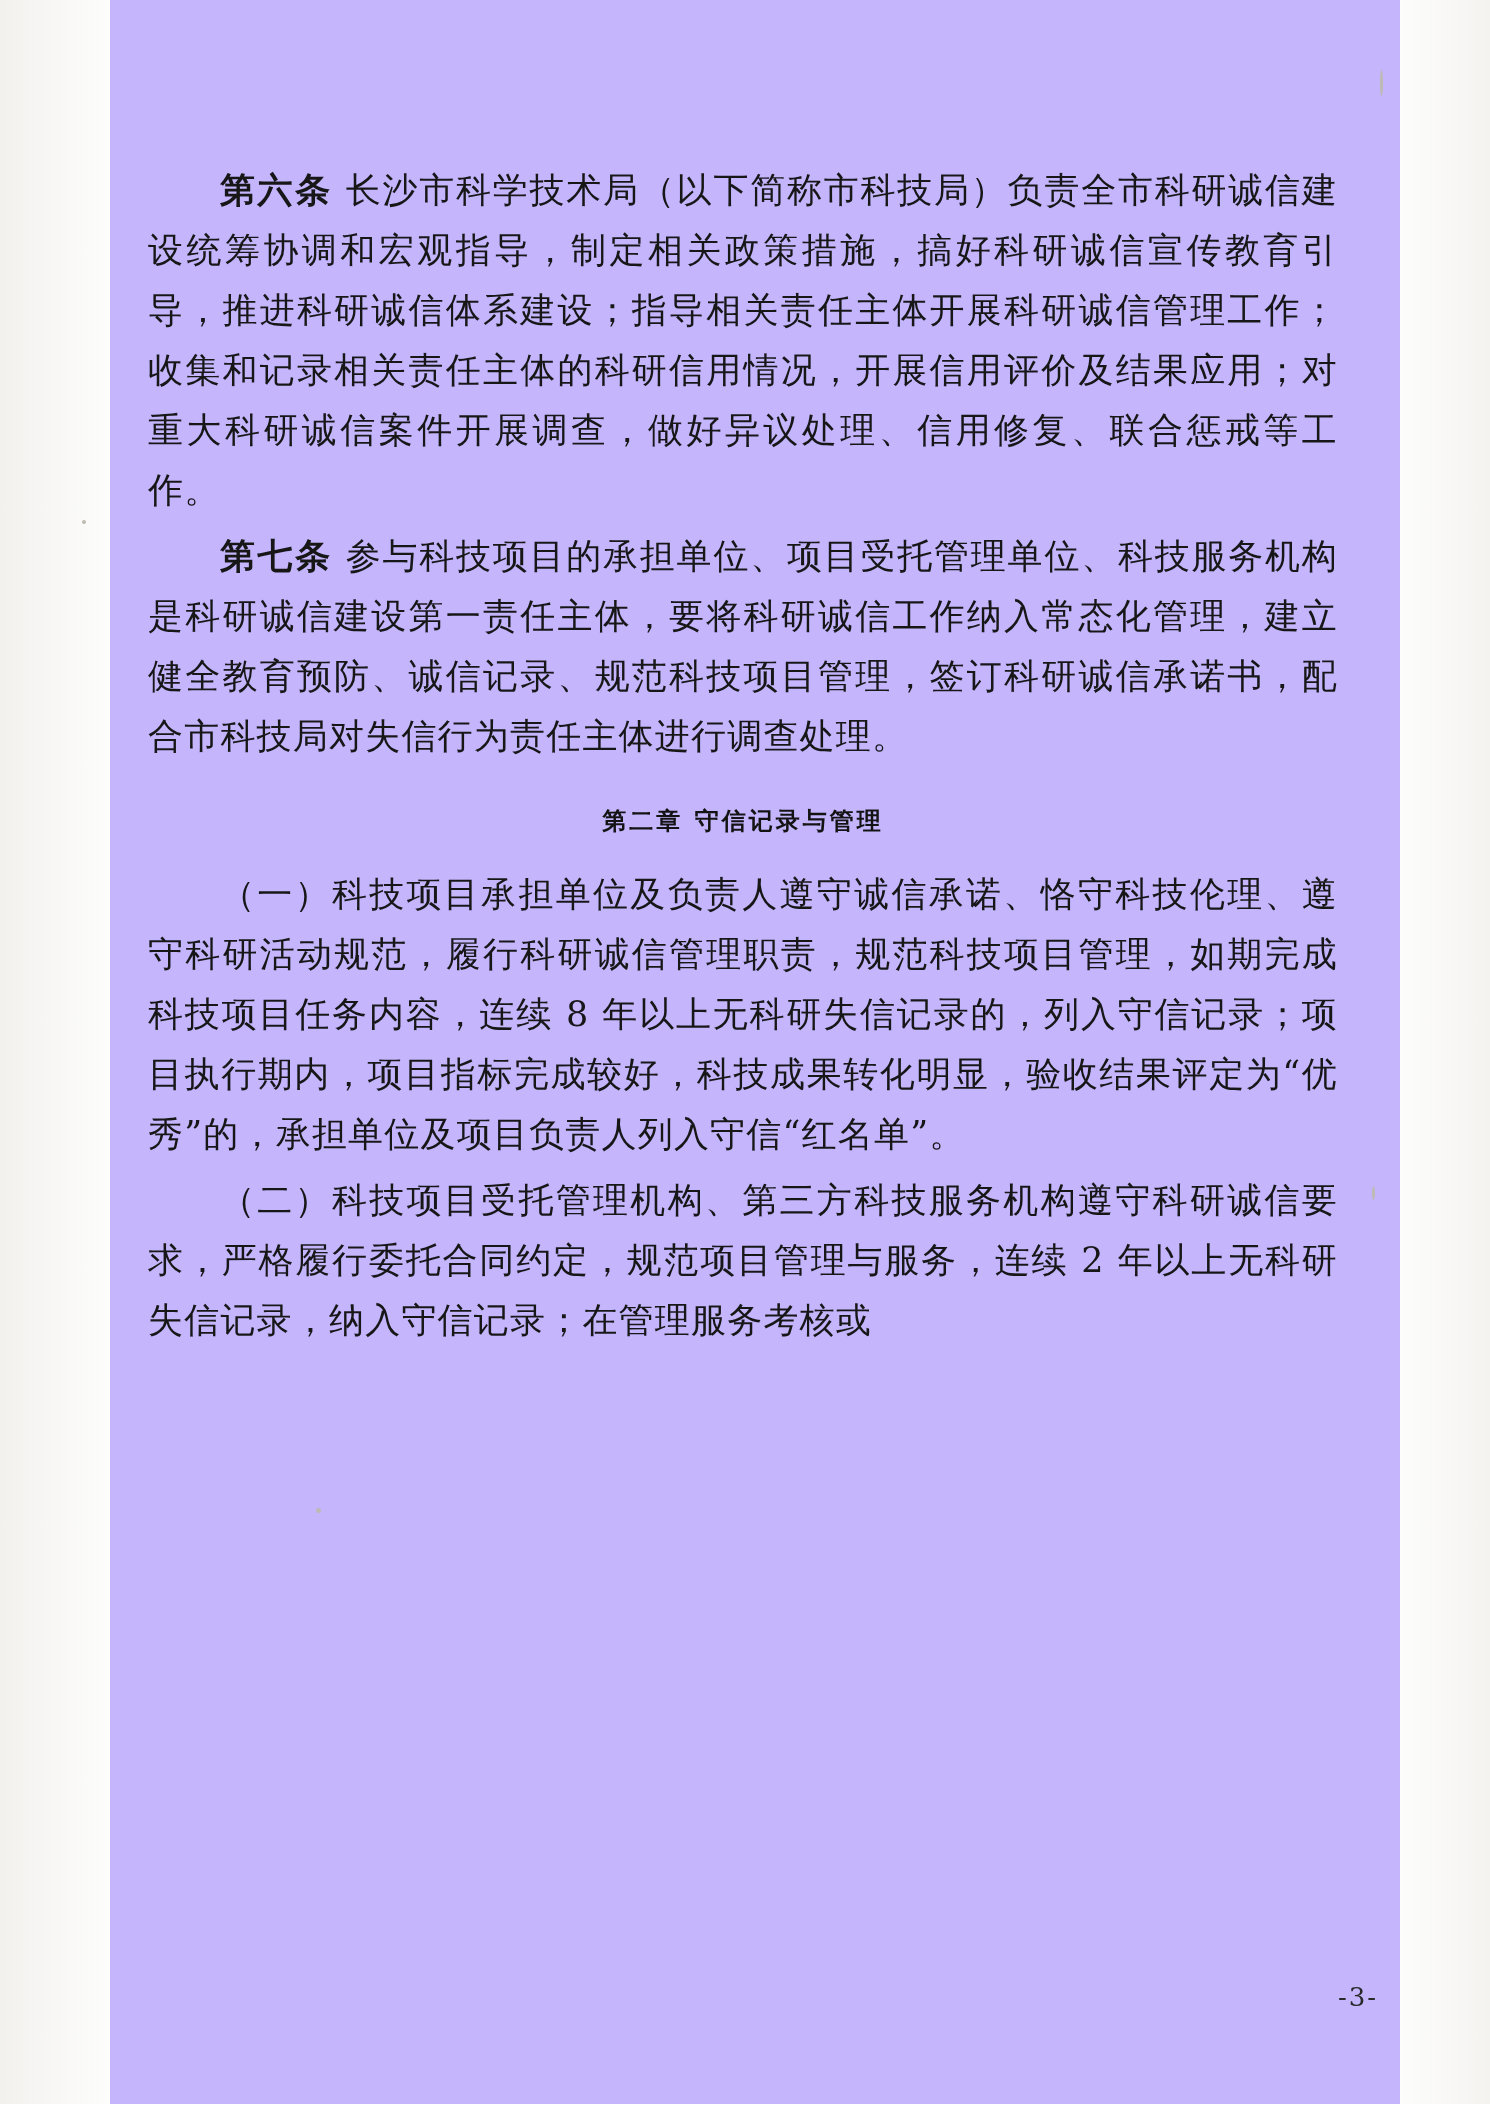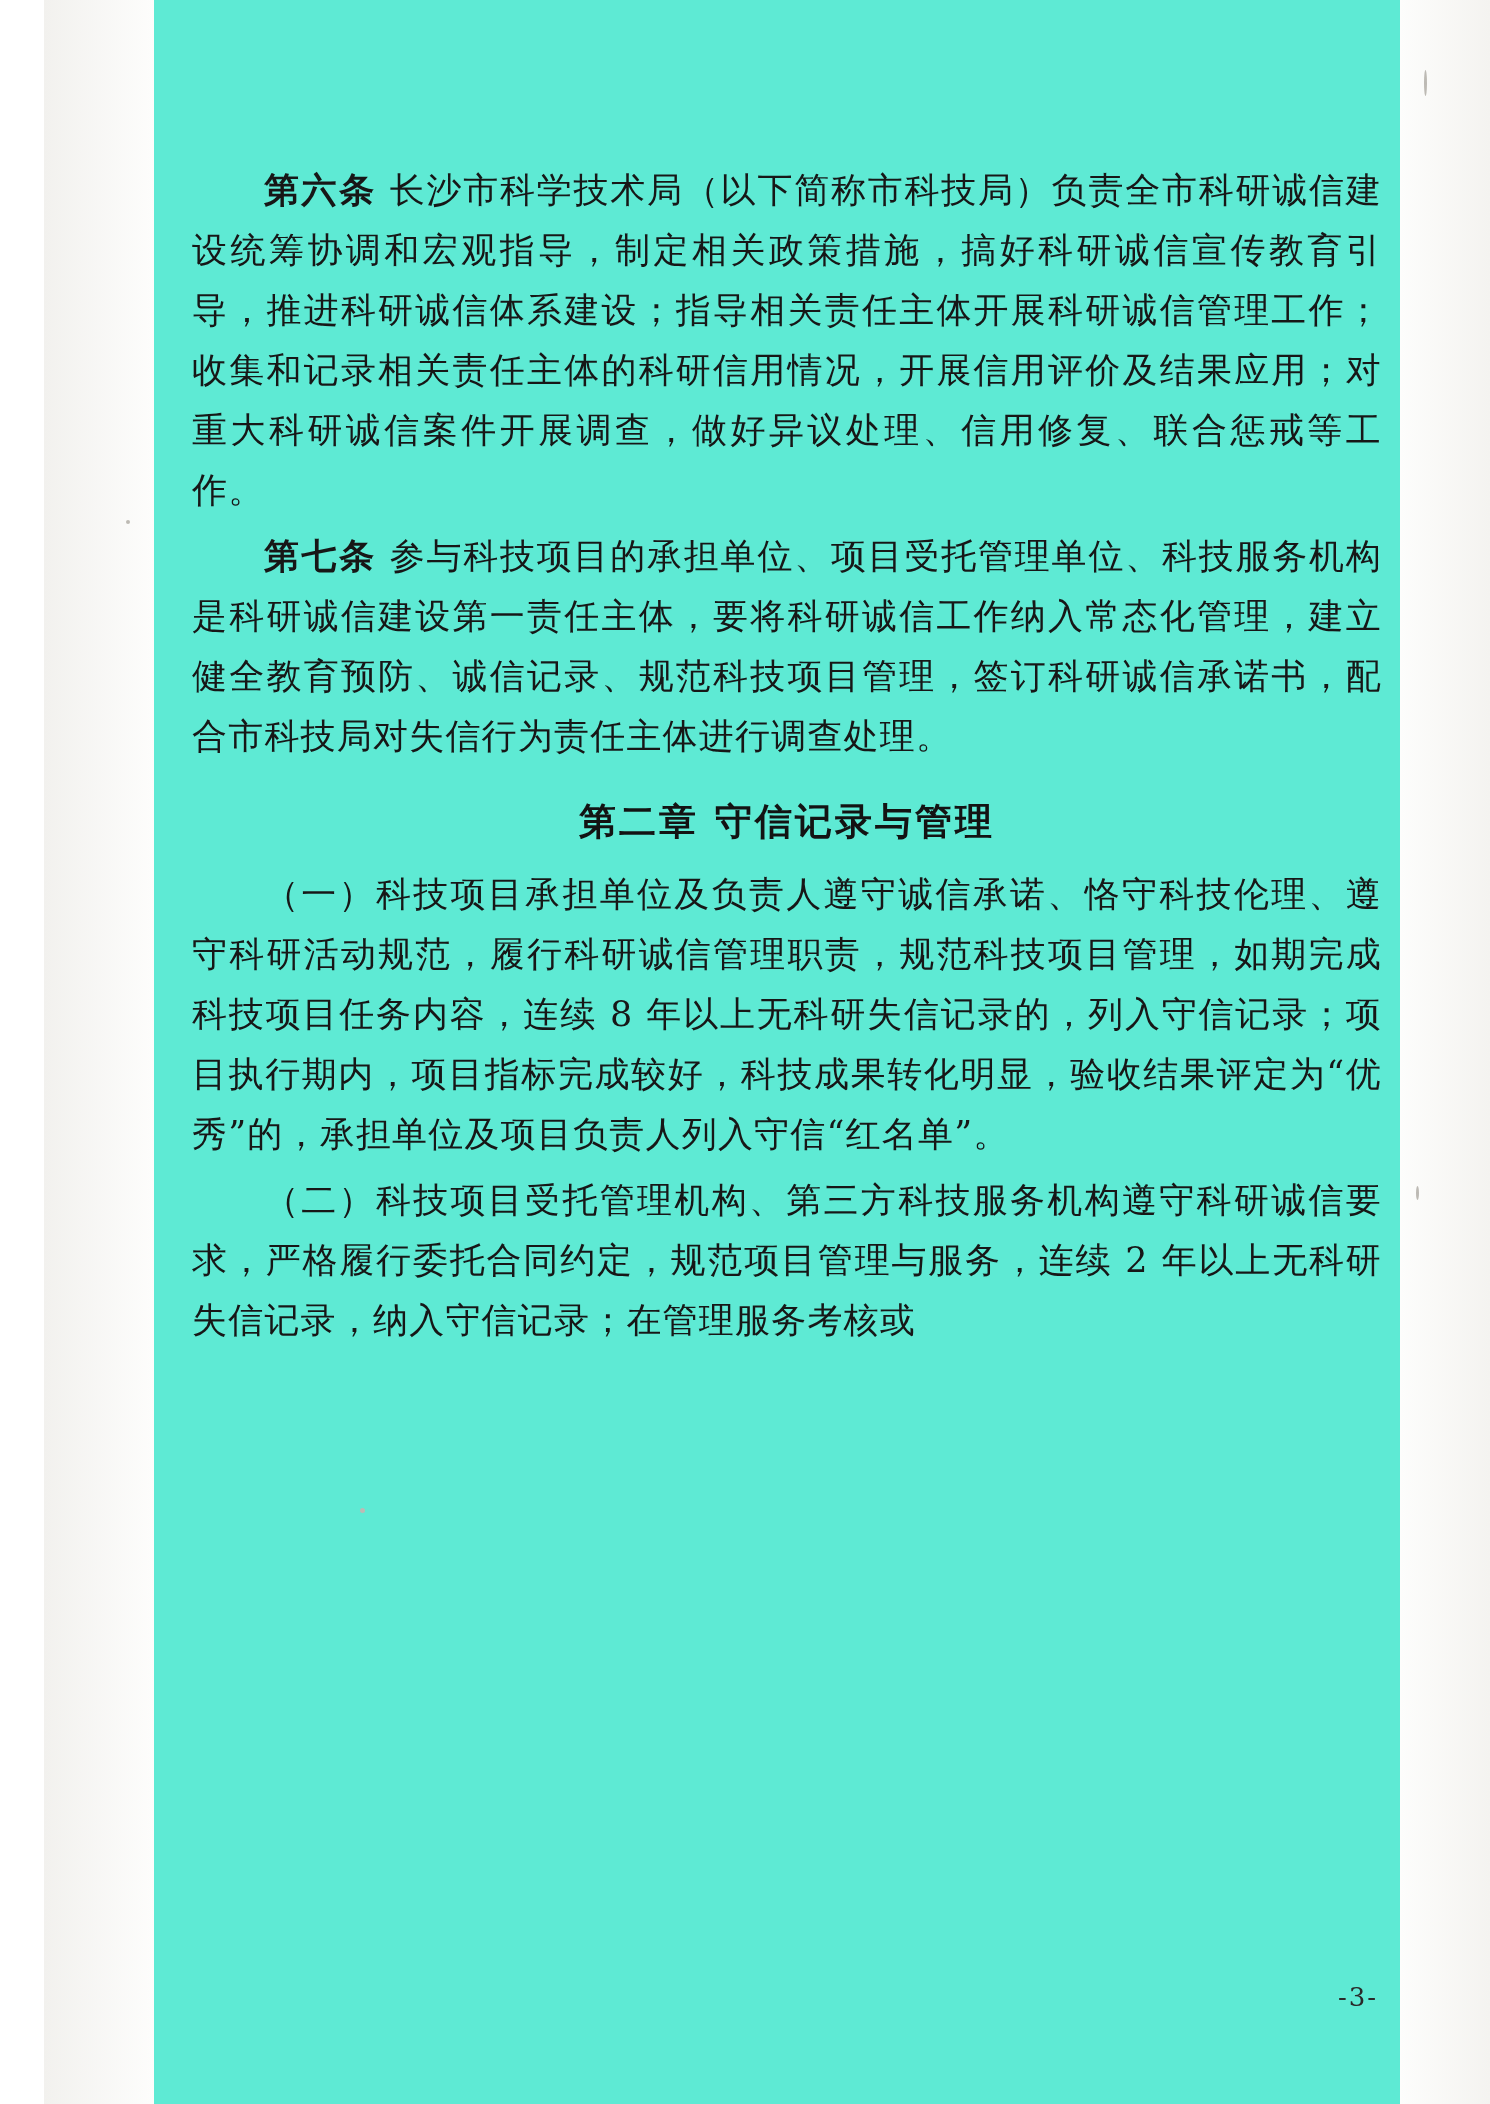--- a/index.html
+++ b/index.html
@@ -11,22 +11,21 @@
     width: 1490px;
     height: 2104px;
     font-family: "DejaVu Serif", "Liberation Serif", serif;
     color: #1b1b1b;
     position: relative;
     overflow: hidden;
   }
   .page {
     position: absolute;
     inset: 0;
-    background: #5eead4;
-    margin-left: 44px;
+    background: #c4b5fd;
   }
   
   .scan-edge-left {
     position: absolute;
     left: 0; top: 0; bottom: 0;
     width: 110px;
     background: linear-gradient(to right, #f2f1ee 0%, #fdfdfc 100%);
     pointer-events: none;
   }
   .scan-edge-right {
@@ -60,21 +59,21 @@
   }
   p.para.tight {
     margin-bottom: 2px;
   }
   .art-label {
     font-weight: bold;
     letter-spacing: 2px;
   }
   h2.chapter {
     margin: 26px 0 14px 0;
-    font-size: 37px;
+    font-size: 24px;
     line-height: 58px;
     font-weight: bold;
     text-align: center;
     letter-spacing: 3px;
     color: #131313;
   }
   .page-number {
     position: absolute;
     right: 112px;
     bottom: 92px;

